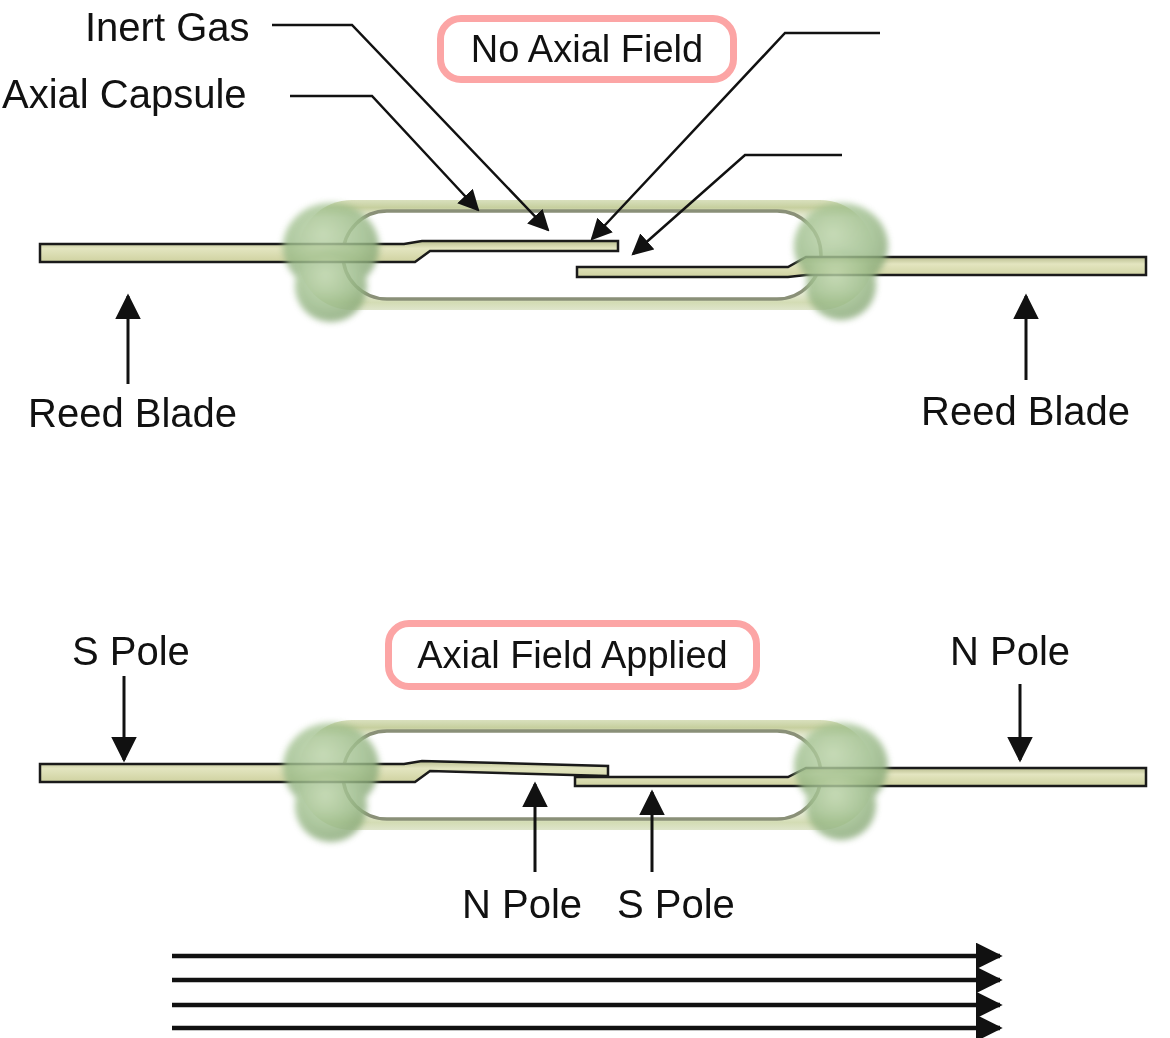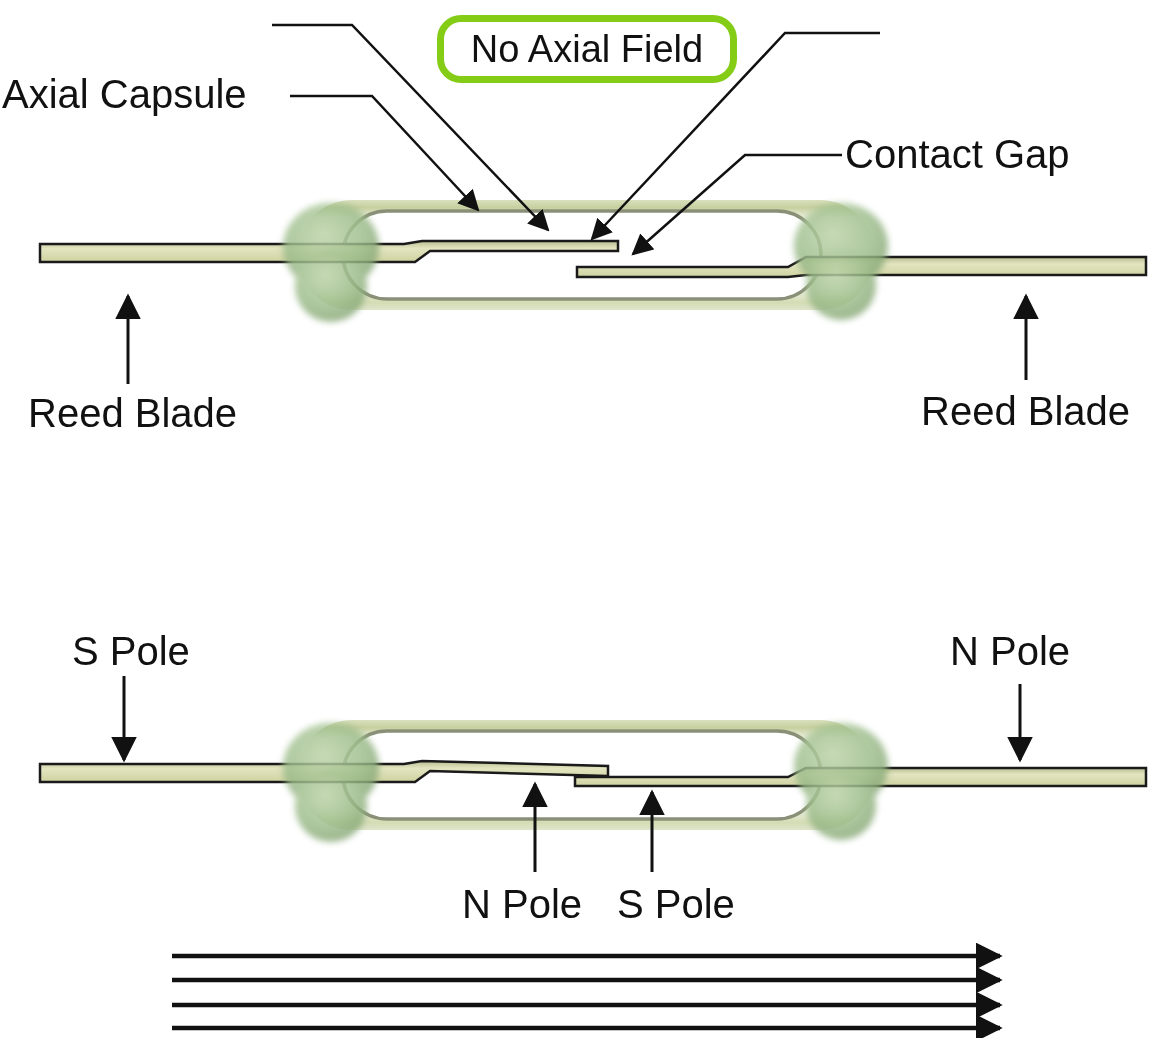--- a/index.html
+++ b/index.html
@@ -16,21 +16,21 @@
   .lbl{
     position:absolute;
     font-size:40px;
     line-height:1.05;
     white-space:nowrap;
     color:#111111;
   }
   .badge{
     position:absolute;
     box-sizing:border-box;
-    border:7px solid #84cc16;
+    border:7px solid #fca5a5;
     border-radius:24px;
     background:#ffffff;
     display:flex;
     align-items:center;
     justify-content:center;
     font-size:38px;
     color:#111111;
   }
   .badge-no-axial{left:437px;top:15px;width:300px;height:68px;}
   .badge-axial-applied{left:385px;top:620px;width:375px;height:70px;}
@@ -119,26 +119,29 @@
 
       <g>
         <polyline points="172,956 1000,956" fill="none" stroke="#111111" stroke-width="4.5" marker-end="url(#arrowField)"></polyline>
         <polyline points="172,980 1000,980" fill="none" stroke="#111111" stroke-width="4.5" marker-end="url(#arrowField)"></polyline>
         <polyline points="172,1005 1000,1005" fill="none" stroke="#111111" stroke-width="4.5" marker-end="url(#arrowField)"></polyline>
         <polyline points="172,1028 1000,1028" fill="none" stroke="#111111" stroke-width="4.5" marker-end="url(#arrowField)"></polyline>
       </g>
     </g>
   </svg>
 
+  <div class="lbl" style="left:85px;top:6px;">Inert Gas</div>
   <div class="lbl" style="left:2px;top:73px;">Axial Capsule</div>
   <div class="badge badge-no-axial">
     <span>No Axial Field</span>
   </div>
-  <div class="lbl" style="left:845px;top:133px;">Contact Gap</div>
   <div class="lbl" style="left:28px;top:392px;">Reed Blade</div>
   <div class="lbl" style="left:921px;top:390px;">Reed Blade</div>
 
   <div class="lbl" style="left:72px;top:630px;">S Pole</div>
+  <div class="badge badge-axial-applied">
+    <span>Axial Field Applied</span>
+  </div>
   <div class="lbl" style="left:950px;top:630px;">N Pole</div>
   <div class="lbl" style="left:462px;top:883px;">N Pole</div>
   <div class="lbl" style="left:617px;top:883px;">S Pole</div>
 
 </div>
 
 </body></html>

